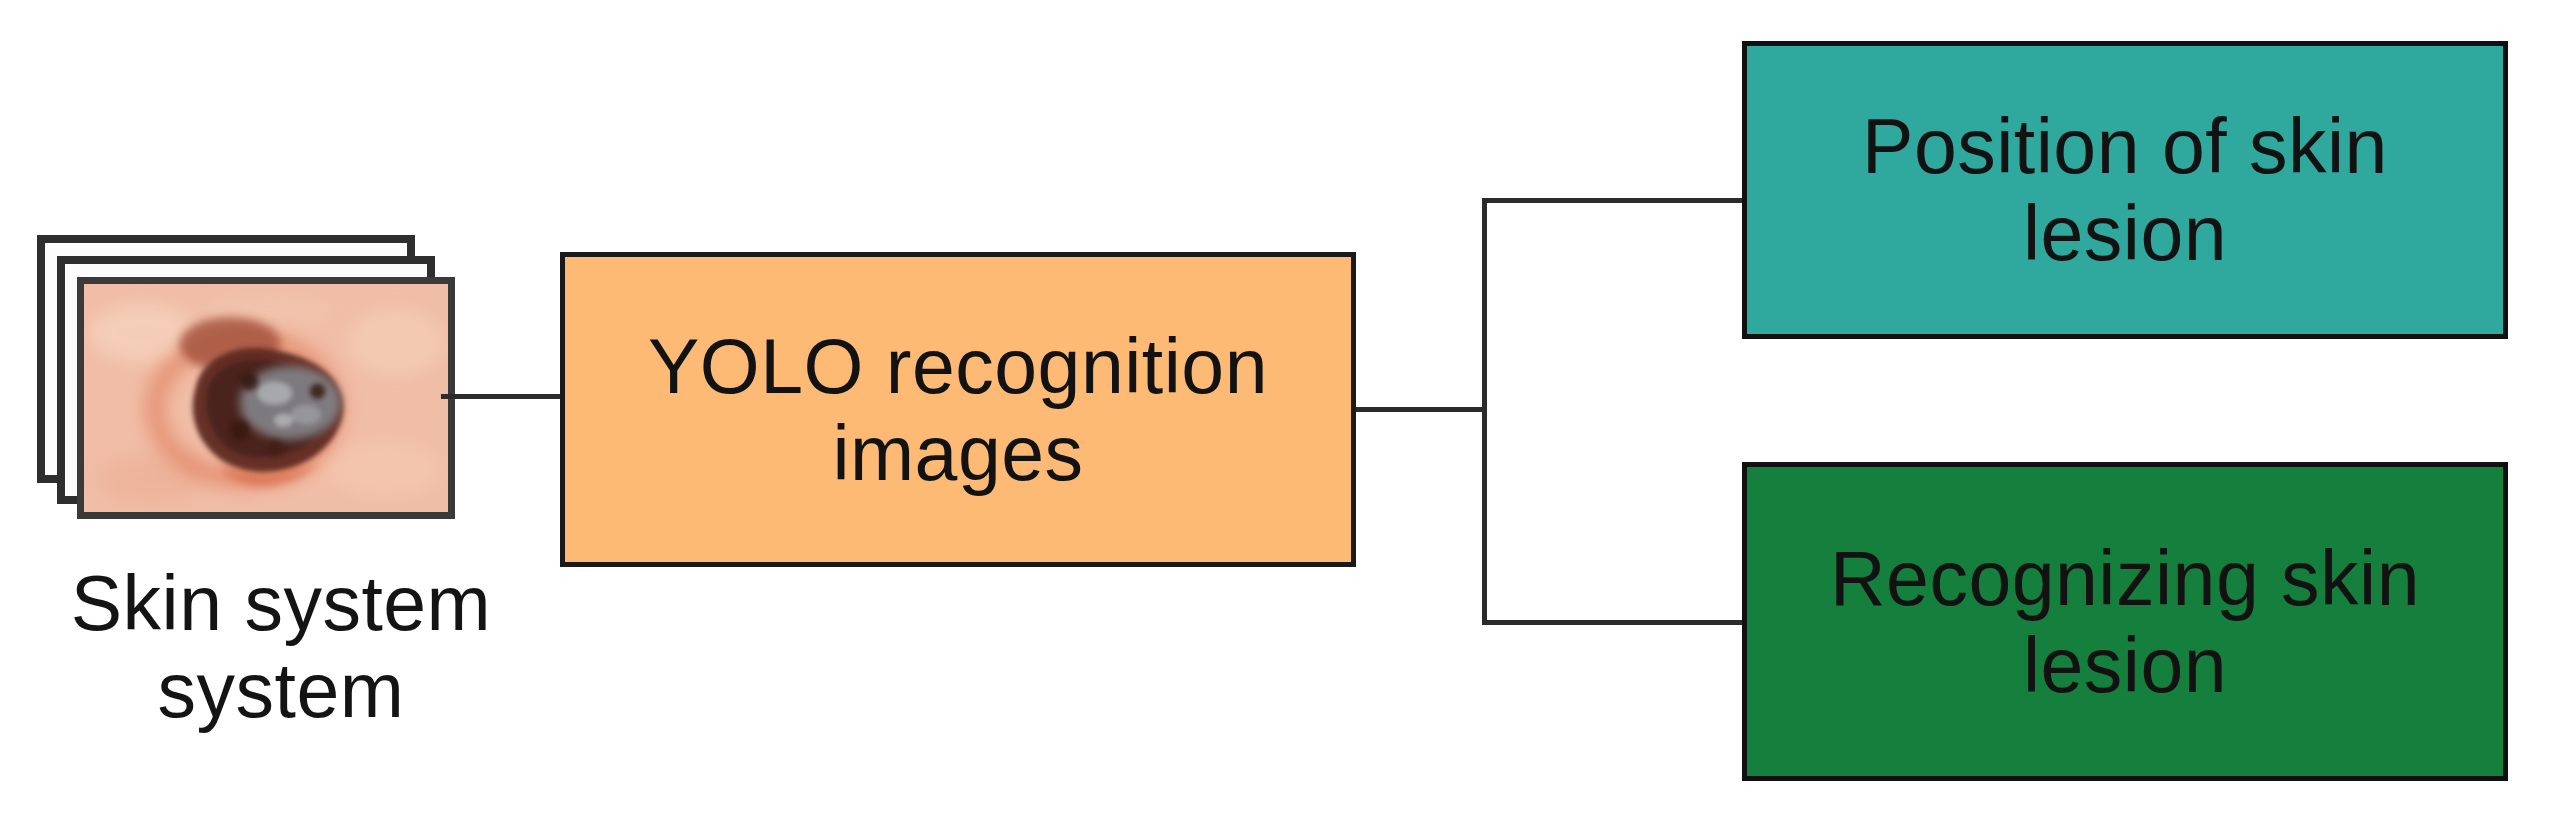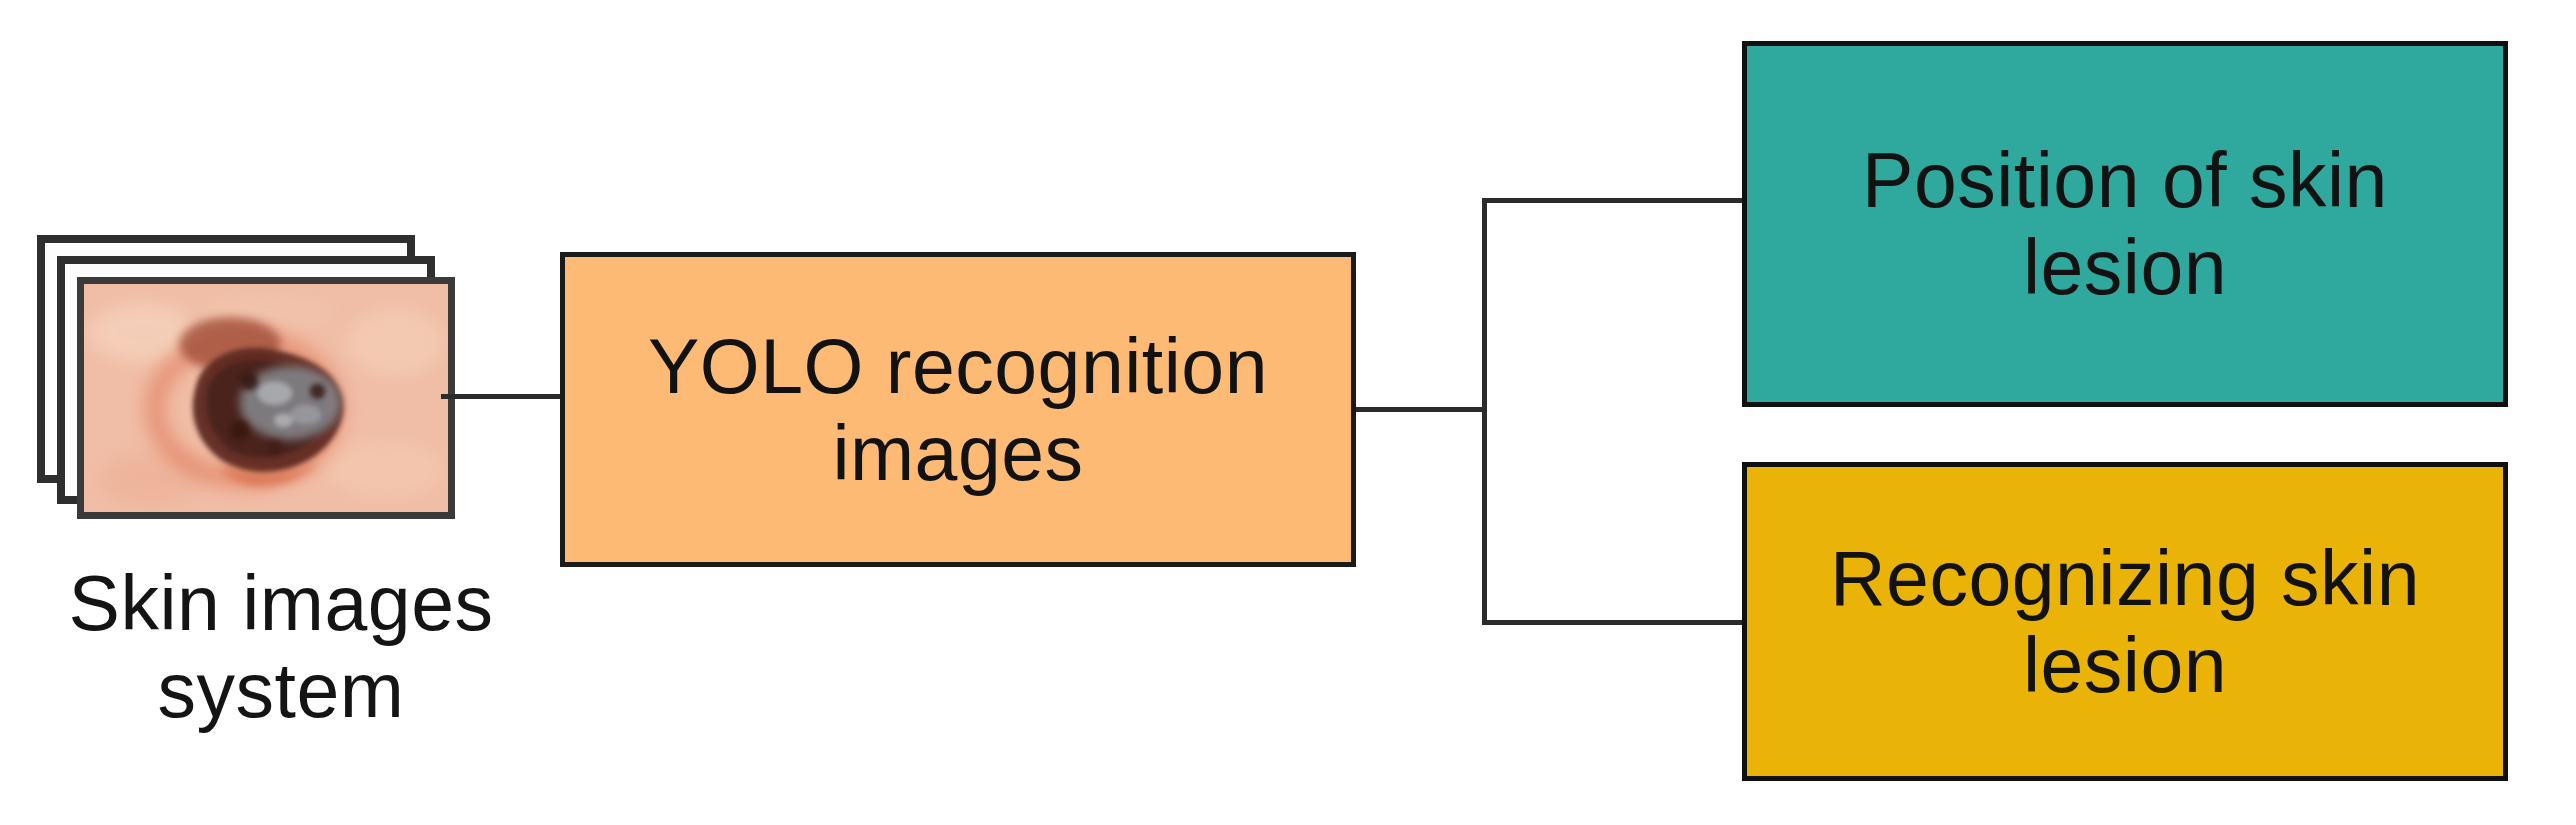--- a/index.html
+++ b/index.html
@@ -19,21 +19,21 @@
     font-size:77px;line-height:1.13;
     color:#121212;
     letter-spacing:0.5px;
   }
   .node .txt{display:block;white-space:nowrap;}
   #process-box{
     left:560px;top:252px;width:796px;height:315px;
     border:5.8px solid #1a1a1a;
   }
   #output-top-box{
-    left:1742px;top:41px;width:766px;height:366px;
+    left:1742px;top:41px;width:766px;height:298px;
     border:5.8px solid #101010;
   }
   #output-bottom-box{
     left:1742px;top:462px;width:766px;height:319px;
     border:5.8px solid #101010;
   }
   .connector{position:absolute;background:#2b2b2b;}
   #connector-input  {left:441px; top:394px; width:121px; height:4.8px;}
   #connector-stub   {left:1354px;top:407px; width:132px; height:4.8px;}
   #connector-trunk  {left:1482px;top:198px; width:4.8px;   height:427px;}
@@ -106,39 +106,39 @@
       <circle cx="170" cy="100" r="9" fill="#2f1410" opacity="0.8" filter="url(#b2)"></circle>
       <circle cx="240" cy="110" r="8" fill="#33140f" opacity="0.8" filter="url(#b2)"></circle>
       <circle cx="160" cy="150" r="10" fill="#38170f" opacity="0.8" filter="url(#b2)"></circle>
       <circle cx="196" cy="168" r="8" fill="#3c1a12" opacity="0.7" filter="url(#b2)"></circle>
 
       <path d="M140,185 C170,200 215,198 240,182 C230,198 200,210 172,206 C152,202 142,194 140,185 Z" fill="#d4643c" opacity="0.7" filter="url(#b5)"></path>
     </svg>
   </div>
 
   <div id="input-label">
-    <span class="txt">Skin images</span>
+    <span class="txt">Skin system</span>
     <span class="txt">system</span>
   </div>
 
   <div class="connector" id="connector-input" style="background: rgb(43, 43, 43);"></div>
   <div class="connector" id="connector-stub" style="background: rgb(43, 43, 43);"></div>
   <div class="connector" id="connector-trunk" style="background: rgb(43, 43, 43);"></div>
   <div class="connector" id="connector-top" style="background: rgb(43, 43, 43);"></div>
   <div class="connector" id="connector-bottom" style="background: rgb(43, 43, 43);"></div>
 
   <div class="node" id="process-box" style="background: #fdba74;">
     <span class="txt">YOLO recognition</span>
     <span class="txt">images</span>
   </div>
 
   <div class="node" id="output-top-box" style="background: rgb(47, 168, 157);">
     <span class="txt">Position of skin</span>
     <span class="txt">lesion</span>
   </div>
 
-  <div class="node" id="output-bottom-box" style="background: #eab308;">
+  <div class="node" id="output-bottom-box" style="background: #15803d;">
     <span class="txt">Recognizing skin</span>
     <span class="txt">lesion</span>
   </div>
 
 </div>
 
 
 </body></html>

